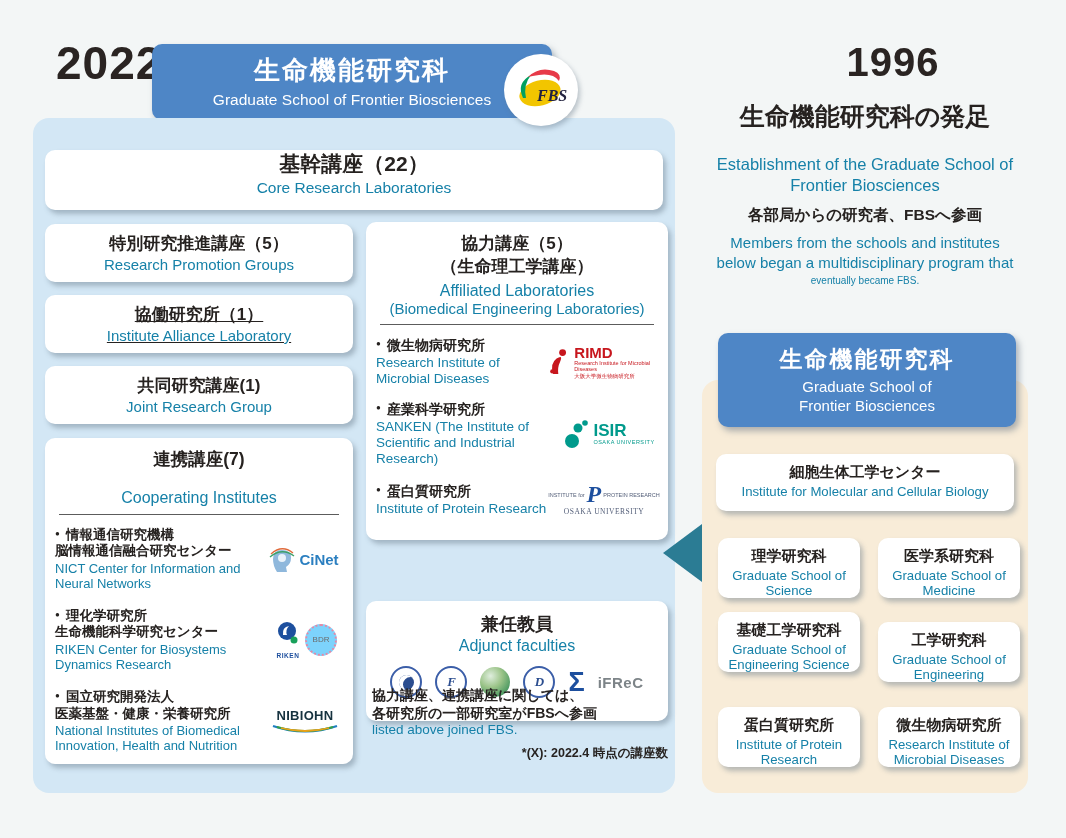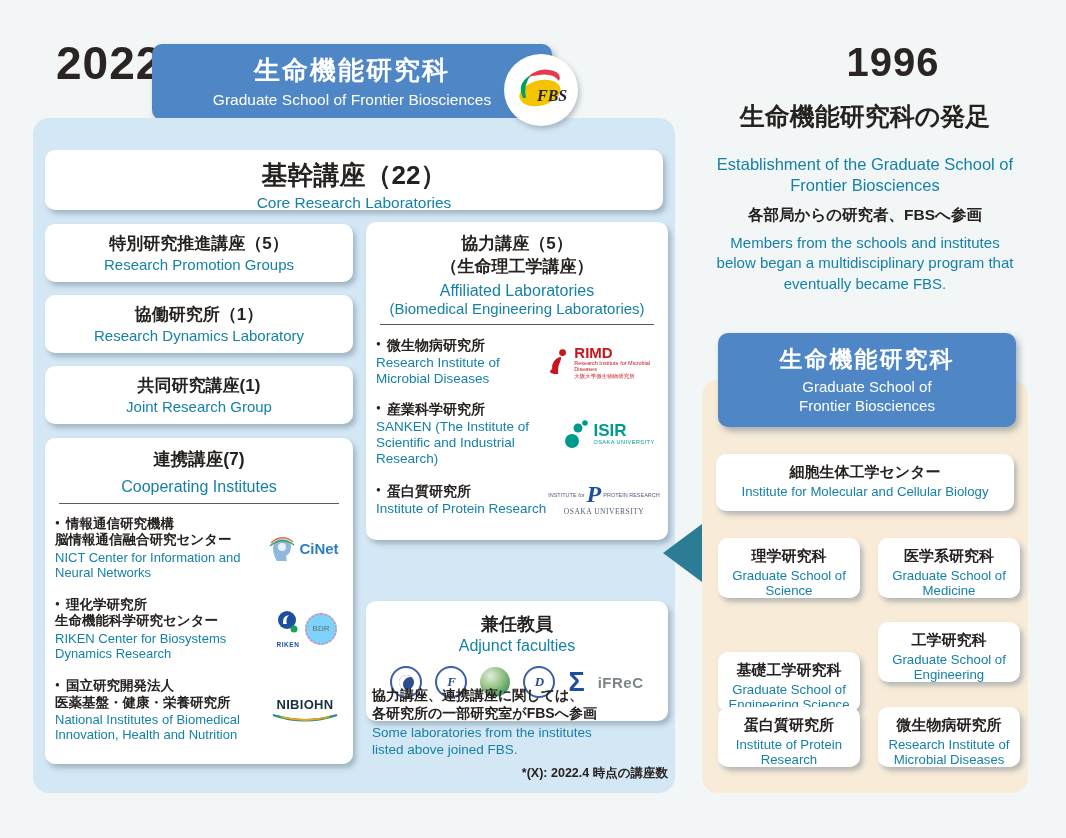--- a/index.html
+++ b/index.html
@@ -63,40 +63,40 @@
       <ellipse cx="29" cy="28" rx="21" ry="12.5" fill="#f2c500" transform="rotate(-14 29 28)"></ellipse>
       <path d="M12 33 Q5 18 20 10 Q12 20 15 33 Z" fill="#00a060"></path>
       <path d="M17 12 Q28 1 43 6 Q51 9 48 16 Q42 8 28 10 Q21 11 17 12 Z" fill="#e73a49"></path>
       <text x="26" y="36" font-family="Liberation Serif" font-style="italic" font-weight="bold" font-size="16" fill="#23233f">FBS</text>
     </svg>
   </div>
 
   <div class="abs panel" style="left:33px;top:118px;width:642px;height:675px;background:#d3e7f5;"></div>
 
   <div class="abs wbox" style="left:45px;top:150px;width:618px;height:60px;">
-    <div class="jp" style="font-size:26px;padding-top:8px;">基幹講座（22）</div>
+    <div class="jp" style="font-size:21px;padding-top:0;">基幹講座（22）</div>
     <div class="en" style="font-size:15.5px;margin-top:1px;">Core Research Laboratories</div>
   </div>
 
   <div class="abs wbox" style="left:45px;top:224px;width:308px;height:58px;">
     <div class="jp" style="font-size:17px;padding-top:8px;">特別研究推進講座（5）</div>
     <div class="en" style="font-size:15px;margin-top:1px;">Research Promotion Groups</div>
   </div>
-  <div class="abs wbox" style="left:45px;top:295px;width:308px;height:58px;">
+  <div class="abs wbox" style="left:45px;top:295px;width:308px;height:58px;text-decoration:underline;">
     <div class="jp" style="font-size:17px;padding-top:8px;">協働研究所（1）</div>
-    <div class="en" style="font-size:15px;margin-top:1px;">Research Dynamics Laboratory</div>
+    <div class="en" style="font-size:15px;margin-top:1px;">Institute Alliance Laboratory</div>
   </div>
   <div class="abs wbox" style="left:45px;top:366px;width:308px;height:58px;">
     <div class="jp" style="font-size:17px;padding-top:8px;">共同研究講座(1)</div>
     <div class="en" style="font-size:15px;margin-top:1px;">Joint Research Group</div>
   </div>
 
   <div class="abs wbox" style="left:45px;top:438px;width:308px;height:326px;">
     <div class="jp" style="font-size:17.5px;padding-top:9px;">連携講座(7)</div>
-    <div class="en" style="font-size:16px;margin-top:7px;">Cooperating Institutes</div>
+    <div class="en" style="font-size:16px;margin-top:18px;">Cooperating Institutes</div>
     <div class="divider"></div>
 
     <div class="item" style="margin-top:12px;">
       <div class="txt">
         <div class="jp-s blt">情報通信研究機構</div>
         <div class="jp-s">脳情報通信融合研究センター</div>
         <div class="en-s">NICT Center for Information and Neural Networks</div>
       </div>
       <div class="logo-slot" style="width:82px;">
         <svg width="26" height="30" viewBox="0 0 26 30">
@@ -220,40 +220,39 @@
           <span class="inner">D</span>
         </div>
       <div class="sigma">Σ</div>
       <div class="ifrec">iFReC</div>
     </div>
   </div>
 
   <div class="abs" style="left:372px;top:686px;width:296px;text-align:left;">
     <div class="jp" style="font-size:14px;line-height:1.3;">協力講座、連携講座に関しては、</div>
     <div class="jp" style="font-size:14px;line-height:1.3;">各研究所の一部研究室がFBSへ参画</div>
-    <div class="en" style="font-size:13.5px;line-height:1.25;margin-top:3px;">Some laboratories from the institutes</div>
     <div class="en" style="font-size:13.5px;line-height:1.25;">listed above joined FBS.</div>
     <div class="jp" style="font-size:12.5px;text-align:right;margin-top:6px;">*(X): 2022.4 時点の講座数</div>
   </div>
 
   <div class="abs arrow-left" style="left:663px;top:524px;"></div>
 
   <div class="abs year center" style="left:702px;top:40px;width:326px;font-size:40px;">1996</div>
 
   <div class="abs jp center" style="left:690px;top:100px;width:350px;font-size:25px;">生命機能研究科の発足</div>
   <div class="abs center" style="left:690px;top:146px;width:350px;">
     <div class="en" style="font-size:16.5px;line-height:1.25;margin-top:8px;">Establishment of the Graduate School of</div>
     <div class="en" style="font-size:16.5px;line-height:1.25;">Frontier Biosciences</div>
   </div>
 
   <div class="abs jp center" style="left:690px;top:205px;width:350px;font-size:15.5px;">各部局からの研究者、FBSへ参画</div>
   <div class="abs center" style="left:678px;top:233px;width:374px;">
     <div class="en" style="font-size:15px;line-height:1.35;">Members from the schools and institutes</div>
     <div class="en" style="font-size:15px;line-height:1.35;">below began a multidisciplinary program that</div>
-    <div class="en" style="font-size:15px;line-height:1.35;">eventually became FBS.</div>
+    <div class="en" style="font-size:10px;line-height:1.35;">eventually became FBS.</div>
   </div>
 
   <div class="abs panel" style="left:702px;top:380px;width:326px;height:413px;background:#f8ecd8;"></div>
 
   <div class="abs bluebox" style="left:718px;top:333px;width:298px;height:94px;z-index:3;">
     <div class="jp" style="font-size:23px;color:#fff;padding-top:11px;letter-spacing:2px;">生命機能研究科</div>
     <div style="font-size:15px;line-height:1.25;margin-top:3px;">Graduate School of</div>
     <div style="font-size:15px;line-height:1.25;">Frontier Biosciences</div>
   </div>
 
@@ -263,21 +262,21 @@
   </div>
 
   <div class="abs wbox grid-box" style="left:718px;top:538px;">
     <div class="gjp">理学研究科</div>
     <div class="gen">Graduate School of Science</div>
   </div>
   <div class="abs wbox grid-box" style="left:878px;top:538px;">
     <div class="gjp">医学系研究科</div>
     <div class="gen">Graduate School of Medicine</div>
   </div>
-  <div class="abs wbox grid-box" style="left:718px;top:652px;">
+  <div class="abs wbox grid-box" style="left:718px;top:612px;">
     <div class="gjp">基礎工学研究科</div>
     <div class="gen">Graduate School of Engineering Science</div>
   </div>
   <div class="abs wbox grid-box" style="left:878px;top:622px;">
     <div class="gjp">工学研究科</div>
     <div class="gen">Graduate School of Engineering</div>
   </div>
   <div class="abs wbox grid-box" style="left:718px;top:707px;">
     <div class="gjp">蛋白質研究所</div>
     <div class="gen">Institute of Protein Research</div>

